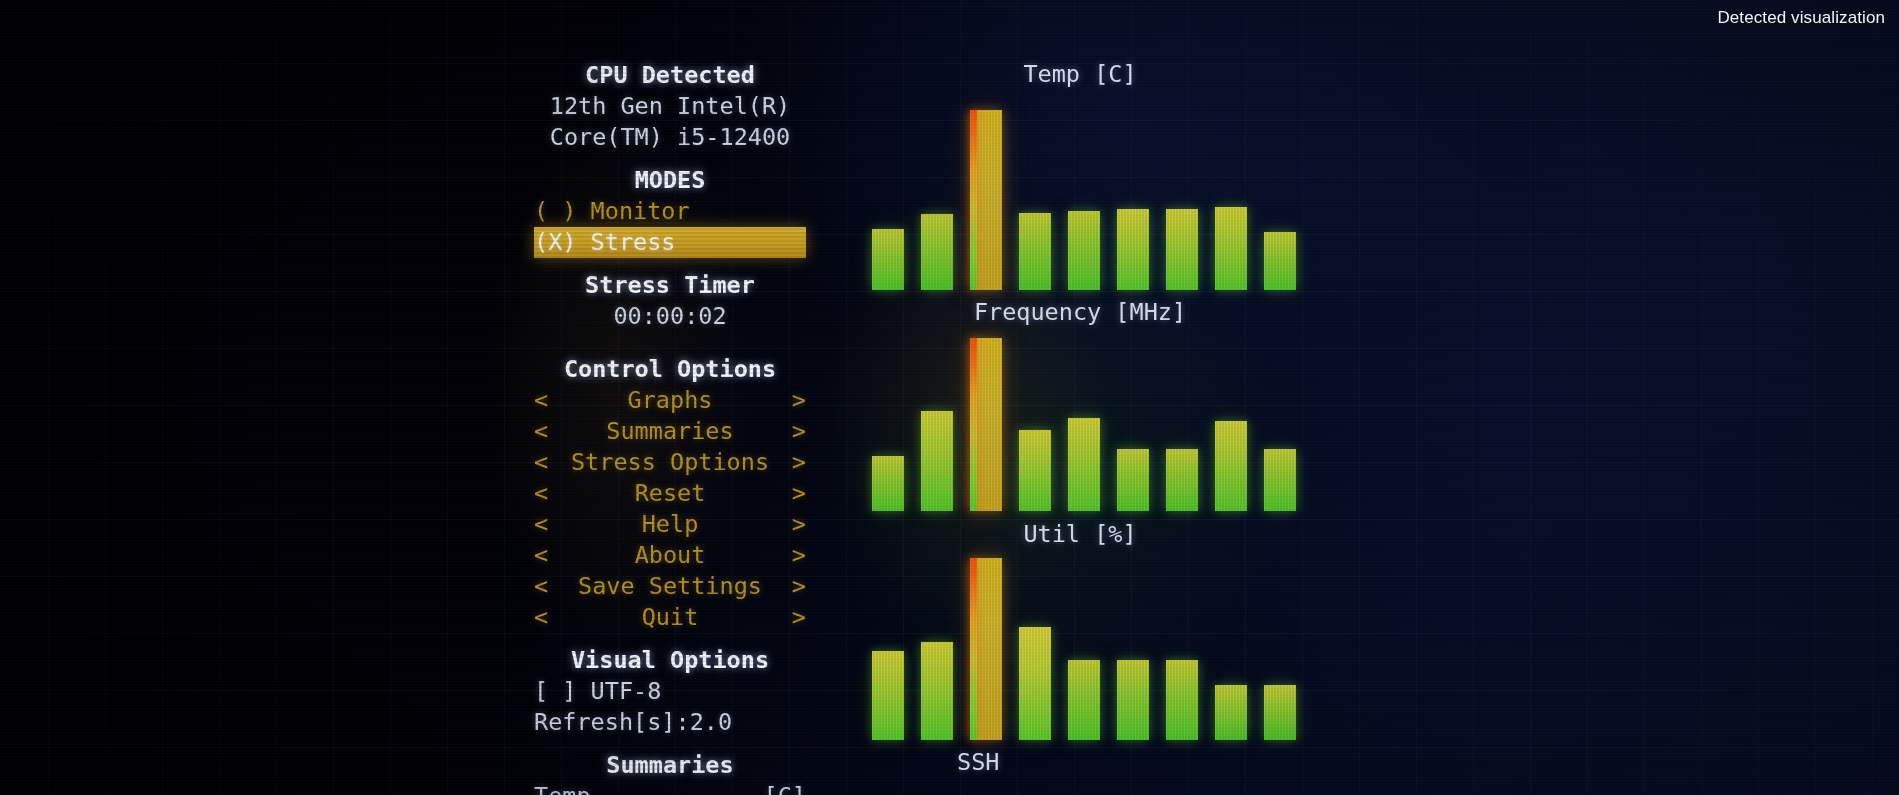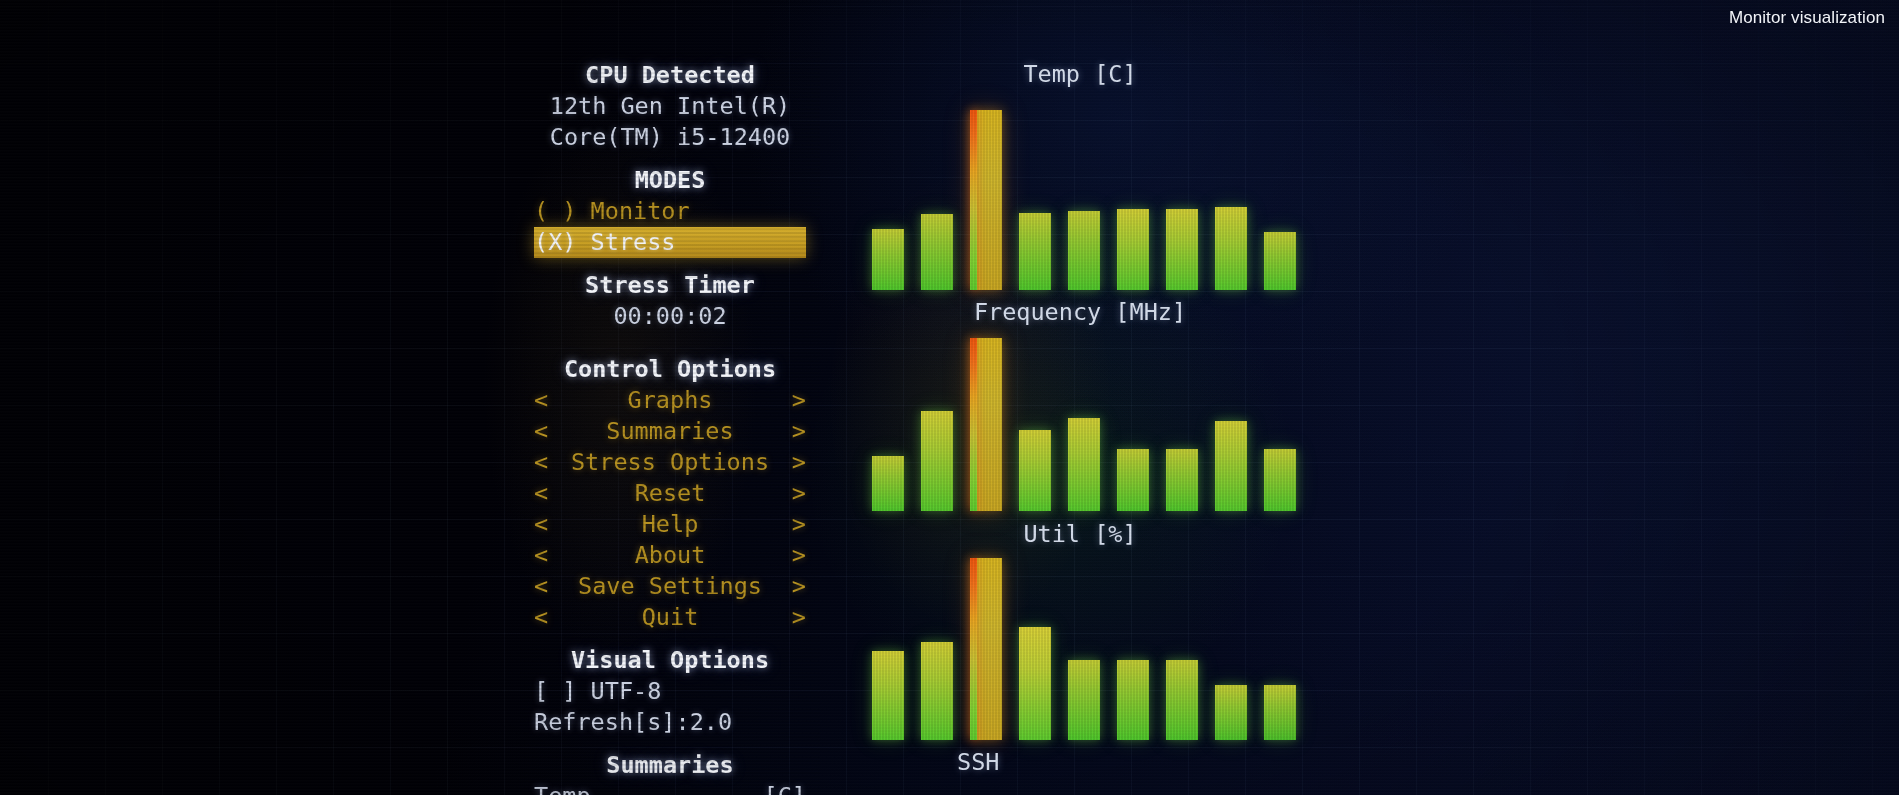--- a/index.html
+++ b/index.html
@@ -247,21 +247,21 @@
 </head>
 <body>
 
 <div id="stage">
 
   <div class="grid-layer"></div>
   <div class="glow-green"></div>
   <div class="glow-amber"></div>
   <div class="glow-panel"></div>
 
-  <div class="watermark">Monitor visualization</div>
+  <div class="watermark">Detected visualization</div>
 
   <div class="tui">
 
     <div class="t-head">CPU Detected</div>
     <div class="t-line t-center">12th Gen Intel(R)</div>
     <div class="t-line t-center">Core(TM) i5-12400</div>
 
     <div class="t-gap-s"></div>
     <div class="t-head">MODES</div>
     <div class="t-amber">( ) Monitor</div>

